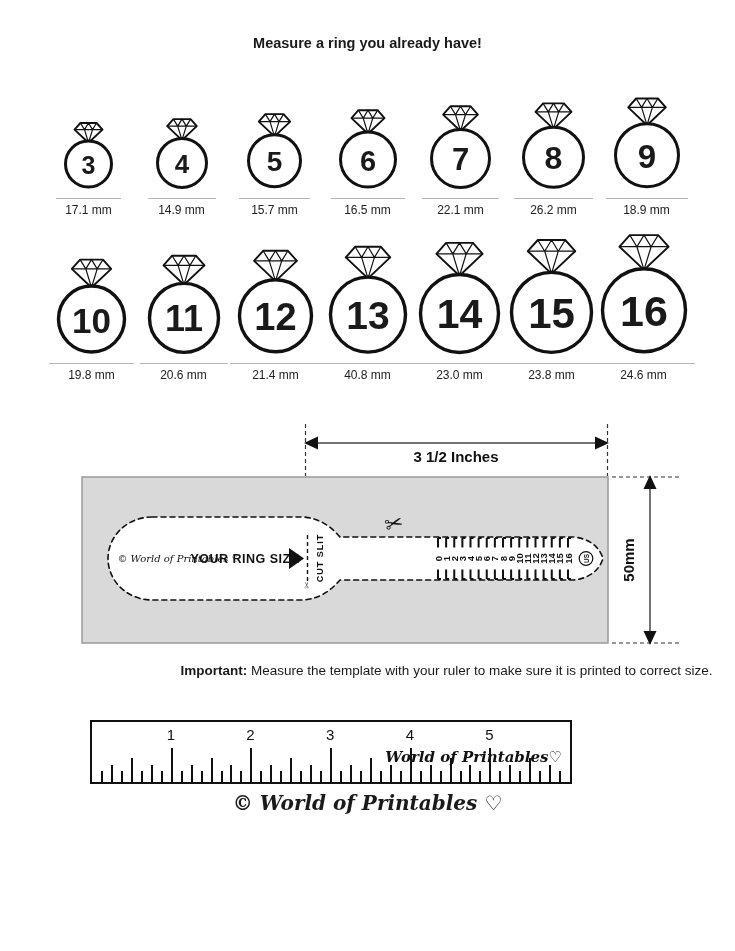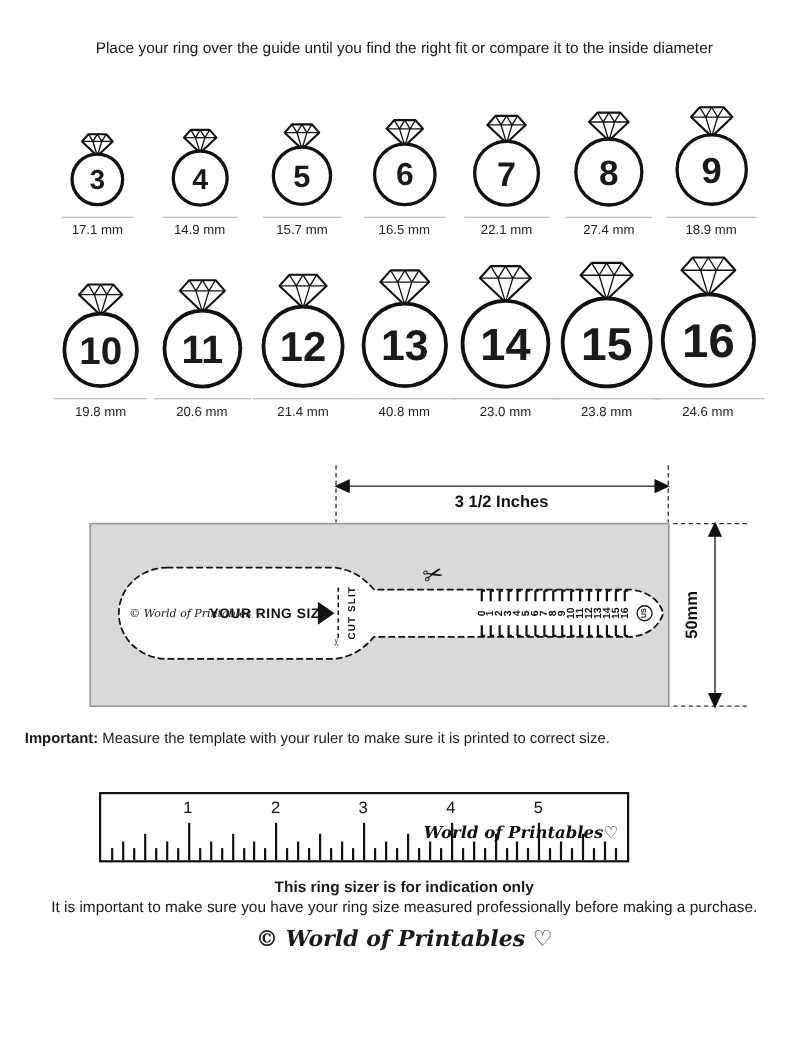--- a/index.html
+++ b/index.html
@@ -18,41 +18,41 @@
   .row-0 .ring-item { width:93px; }
   .row-1 .ring-item { width:92px; margin-top:14px; }
   .ring-underline { height:1px; background:#b3b3bd; margin-top:6px; }
   .ring-mm { font-size:12px; margin-top:4px; color:#222; }
 
   .sizer-wrap { margin-top:28px; }
   .measure-label { font-size:15px; font-weight:bold; fill:#111; }
   .strip-label { font-weight:bold; fill:#111; }
   .script { font-family:"DejaVu Serif", serif; font-style:italic; }
 
-  .important { width:690px; margin:4px auto 0 auto; text-align:left; font-size:13.5px; }
+  .important { width:690px; margin:4px auto 0 auto; text-align:right; font-size:13.5px; }
   .important .b { font-weight:bold; }
 
   .ruler { position:relative; margin-left:90px; margin-top:42px; width:482px; height:64px;
            border:2px solid #111; background:#fff; }
   .ruler .tick { position:absolute; bottom:0; width:2px; background:#111; }
   .ruler .num { position:absolute; top:4px; font-size:15px; font-weight:500; color:#111; }
   .ruler .brand { position:absolute; right:8px; top:10px; font-size:15px; font-weight:bold; color:#111;margin-top:16px; }
 
   .footer { text-align:center; margin-top:13px; font-size:14px; line-height:1.3; }
   .footer .b { font-weight:bold; }
   .footer-brand { text-align:center; margin-top:7px; font-size:20px; font-weight:bold; }
 </style>
 </head>
 <body>
 
 <div class="page">
 
 
   <div class="intro">
-    <div>Place your ring over the guide until you find the right fit or compare it to the inside diameter</div>
+    <div class="b">Measure a ring you already have!</div>
   </div>
 
   <div class="ring-chart">
     <div class="ring-row row-0" id="ring-row-0">
         <div class="ring-item">
           <svg width="63" height="72">
             <path d="M 23.4 3.0 L 39.6 3.0 L 45.5 9.6 L 31.5 22.8 L 17.5 9.6 Z" fill="none" stroke="#111" stroke-width="1.9" stroke-linejoin="round"></path>
             <path d="M 17.5 9.6 L 45.5 9.6 M 23.4 3.0 L 27.5 9.6 L 31.5 3.0 L 35.5 9.6 L 39.6 3.0 M 27.5 9.6 L 31.5 22.8 M 35.5 9.6 L 31.5 22.8" fill="none" stroke="#111" stroke-width="1.2" stroke-linejoin="round"></path>
             <circle cx="31.5" cy="44.05" r="23" fill="#fff" stroke="#111" stroke-width="3"></circle>
             <text x="31.5" y="45.05" text-anchor="middle" dominant-baseline="central" font-size="25" font-weight="600" fill="#1a1a1a">3</text>
@@ -101,21 +101,21 @@
           <div class="ring-mm">22.1 mm</div>
         </div>
         <div class="ring-item">
           <svg width="77" height="92">
             <path d="M 28.1 3.4 L 48.9 3.4 L 56.5 11.9 L 38.5 28.9 L 20.5 11.9 Z" fill="none" stroke="#111" stroke-width="1.9" stroke-linejoin="round"></path>
             <path d="M 20.5 11.9 L 56.5 11.9 M 28.1 3.4 L 33.3 11.9 L 38.5 3.4 L 43.7 11.9 L 48.9 3.4 M 33.3 11.9 L 38.5 28.9 M 43.7 11.9 L 38.5 28.9" fill="none" stroke="#111" stroke-width="1.2" stroke-linejoin="round"></path>
             <circle cx="38.5" cy="57.349999999999994" r="30" fill="#fff" stroke="#111" stroke-width="3"></circle>
             <text x="38.5" y="58.349999999999994" text-anchor="middle" dominant-baseline="central" font-size="32" font-weight="600" fill="#1a1a1a">8</text>
           </svg>
           <div class="ring-underline" style="width: 79px;"></div>
-          <div class="ring-mm">27.4 mm</div>
+          <div class="ring-mm">26.2 mm</div>
         </div>
         <div class="ring-item">
           <svg width="80" height="97">
             <path d="M 29.1 3.5 L 50.9 3.5 L 58.8 12.4 L 40.0 30.2 L 21.2 12.4 Z" fill="none" stroke="#111" stroke-width="1.9" stroke-linejoin="round"></path>
             <path d="M 21.2 12.4 L 58.8 12.4 M 29.1 3.5 L 34.6 12.4 L 40.0 3.5 L 45.4 12.4 L 50.9 3.5 M 34.6 12.4 L 40.0 30.2 M 45.4 12.4 L 40.0 30.2" fill="none" stroke="#111" stroke-width="1.2" stroke-linejoin="round"></path>
             <circle cx="40" cy="60.2" r="31.5" fill="#fff" stroke="#111" stroke-width="3"></circle>
             <text x="40" y="61.2" text-anchor="middle" dominant-baseline="central" font-size="33" font-weight="600" fill="#1a1a1a">9</text>
           </svg>
           <div class="ring-underline" style="width: 82px;"></div>
           <div class="ring-mm">18.9 mm</div>
@@ -351,19 +351,15 @@
       <div class="tick" style="left: 447.1px; height: 11px;"></div>
       <div class="tick" style="left: 457.1px; height: 17px;"></div>
       <div class="tick" style="left: 467px; height: 11px;"></div>
       <div class="num" style="left: 74.7px;">1</div>
       <div class="num" style="left: 154.3px;">2</div>
       <div class="num" style="left: 234px;">3</div>
       <div class="num" style="left: 313.7px;">4</div>
       <div class="num" style="left: 393.3px;">5</div>
     </div>
 
-  <div class="footer">
-    <div class="b">This ring sizer is for indication only</div>
-    <div>It is important to make sure you have your ring size measured professionally before making a purchase.</div>
-  </div>
   <div class="footer-brand script">© World of Printables ♡</div>
 
 </div>
 
 </body></html>

